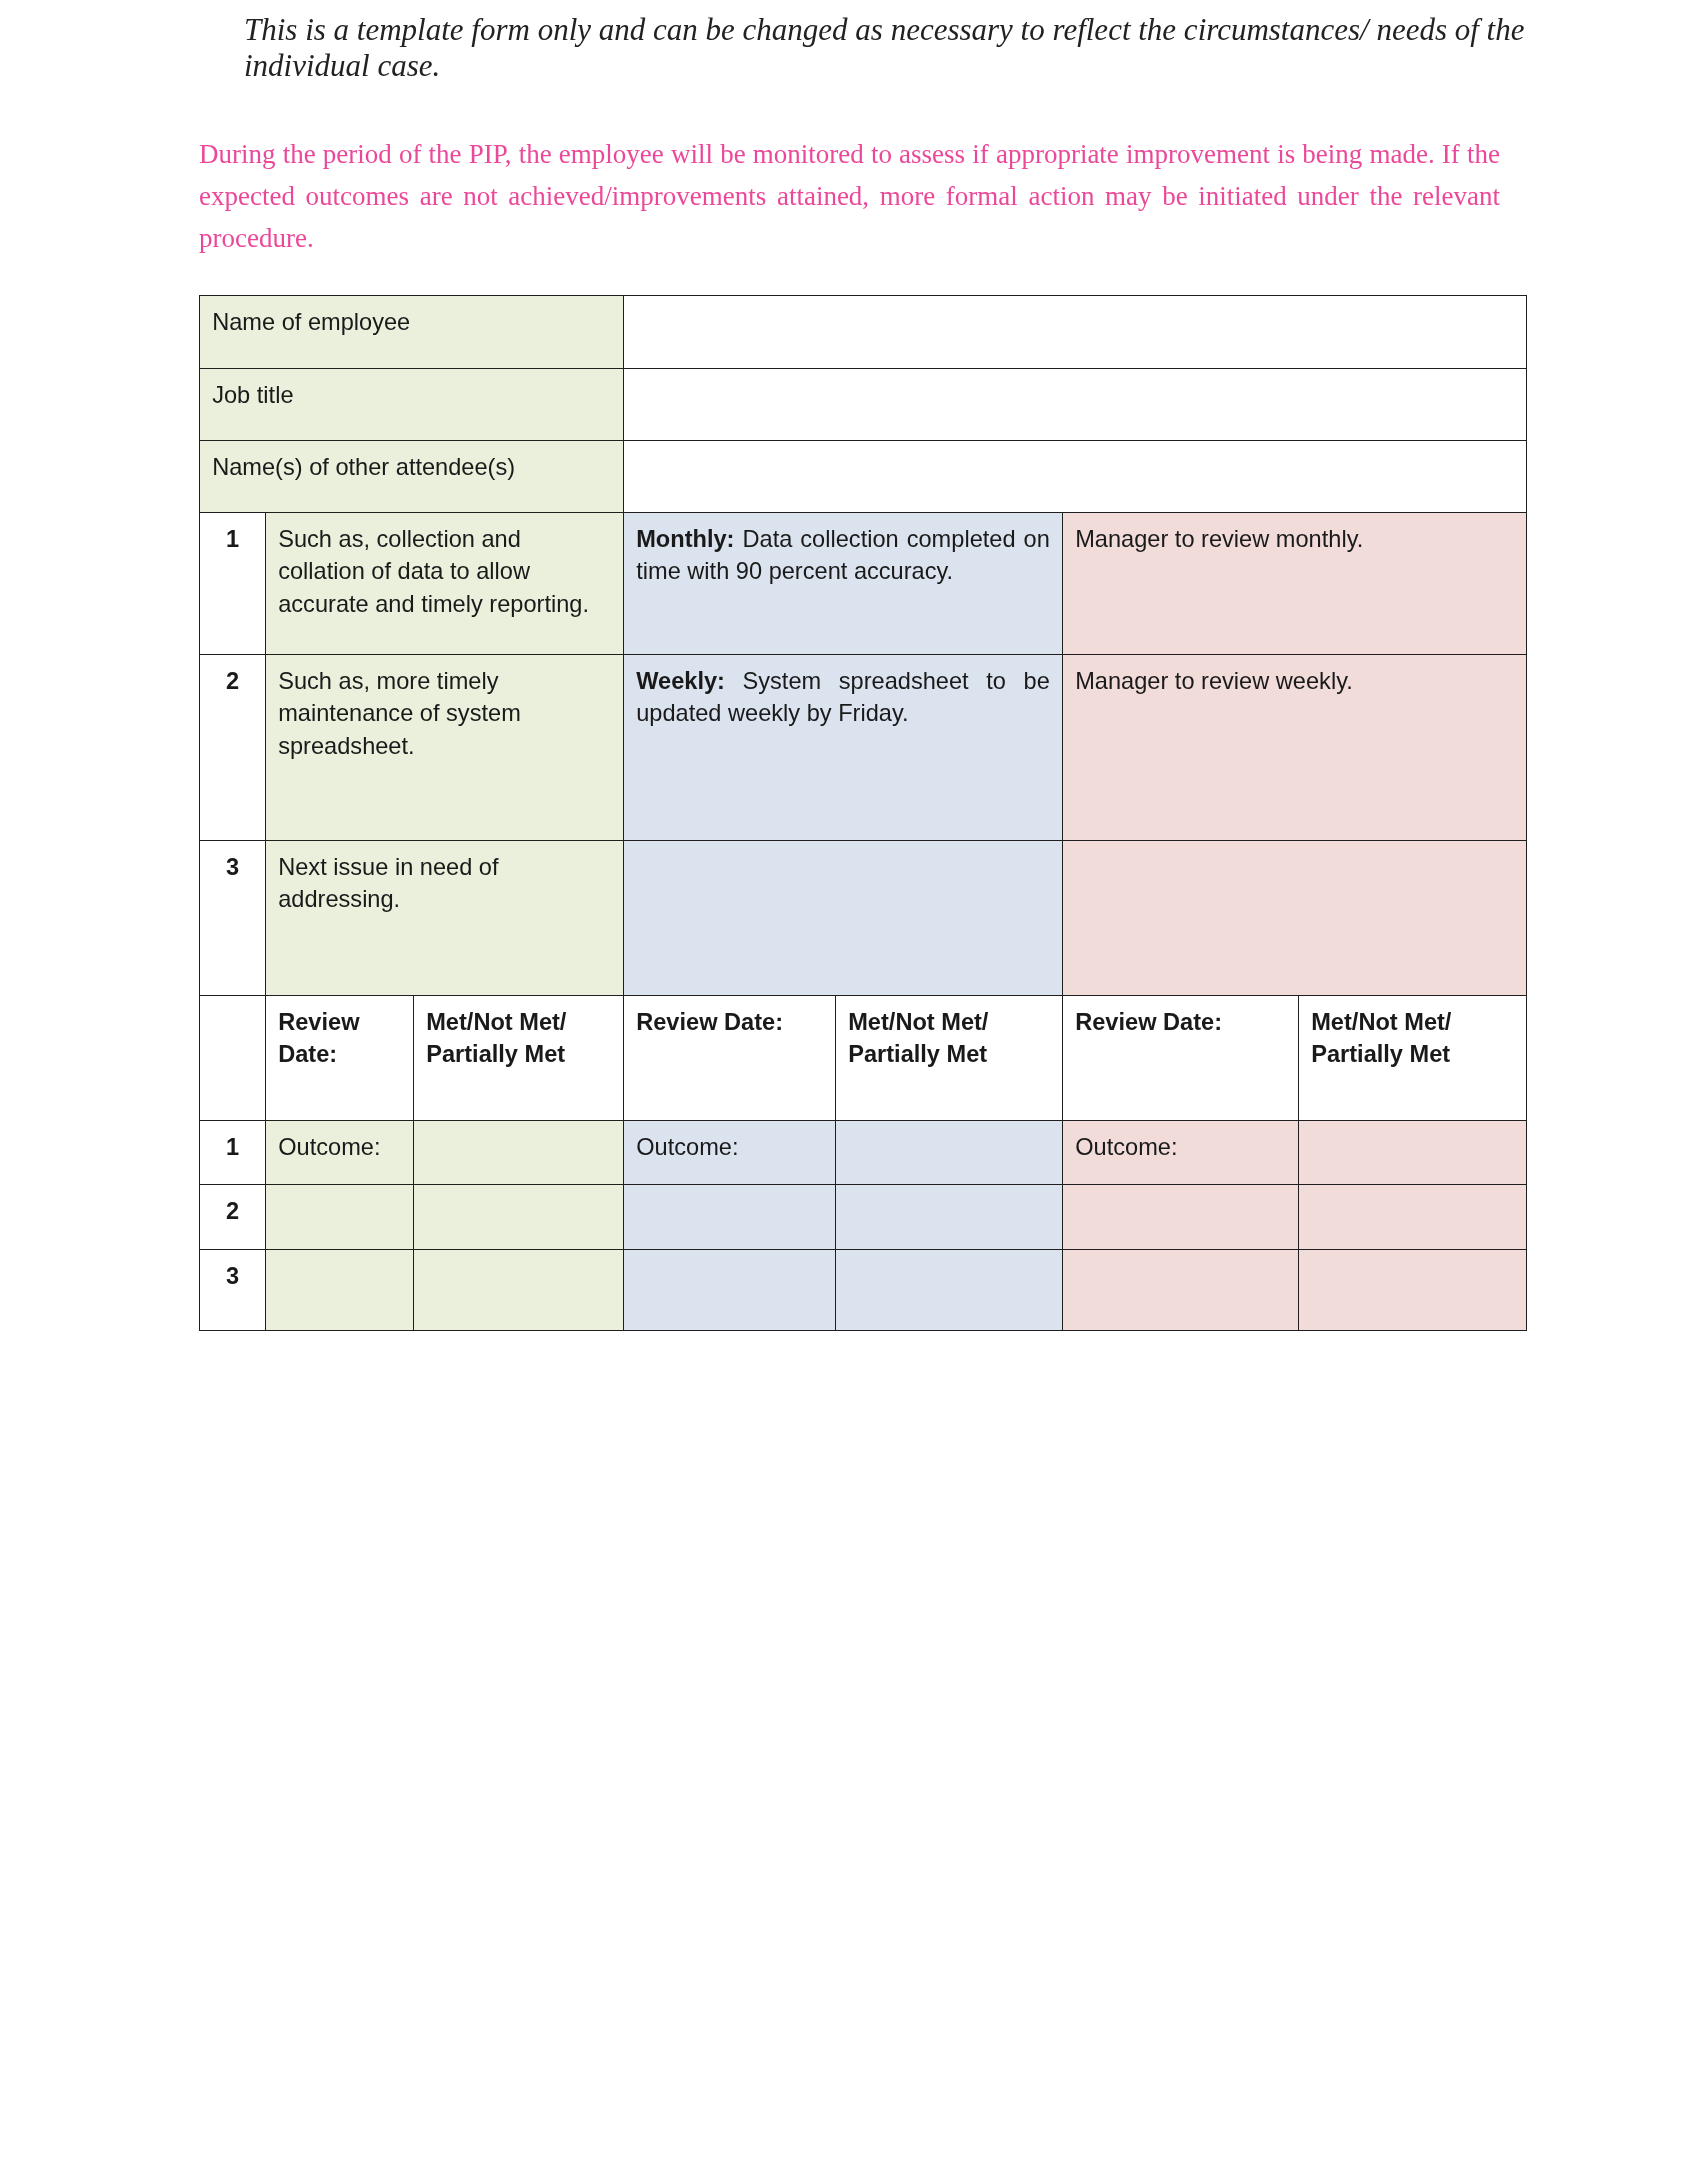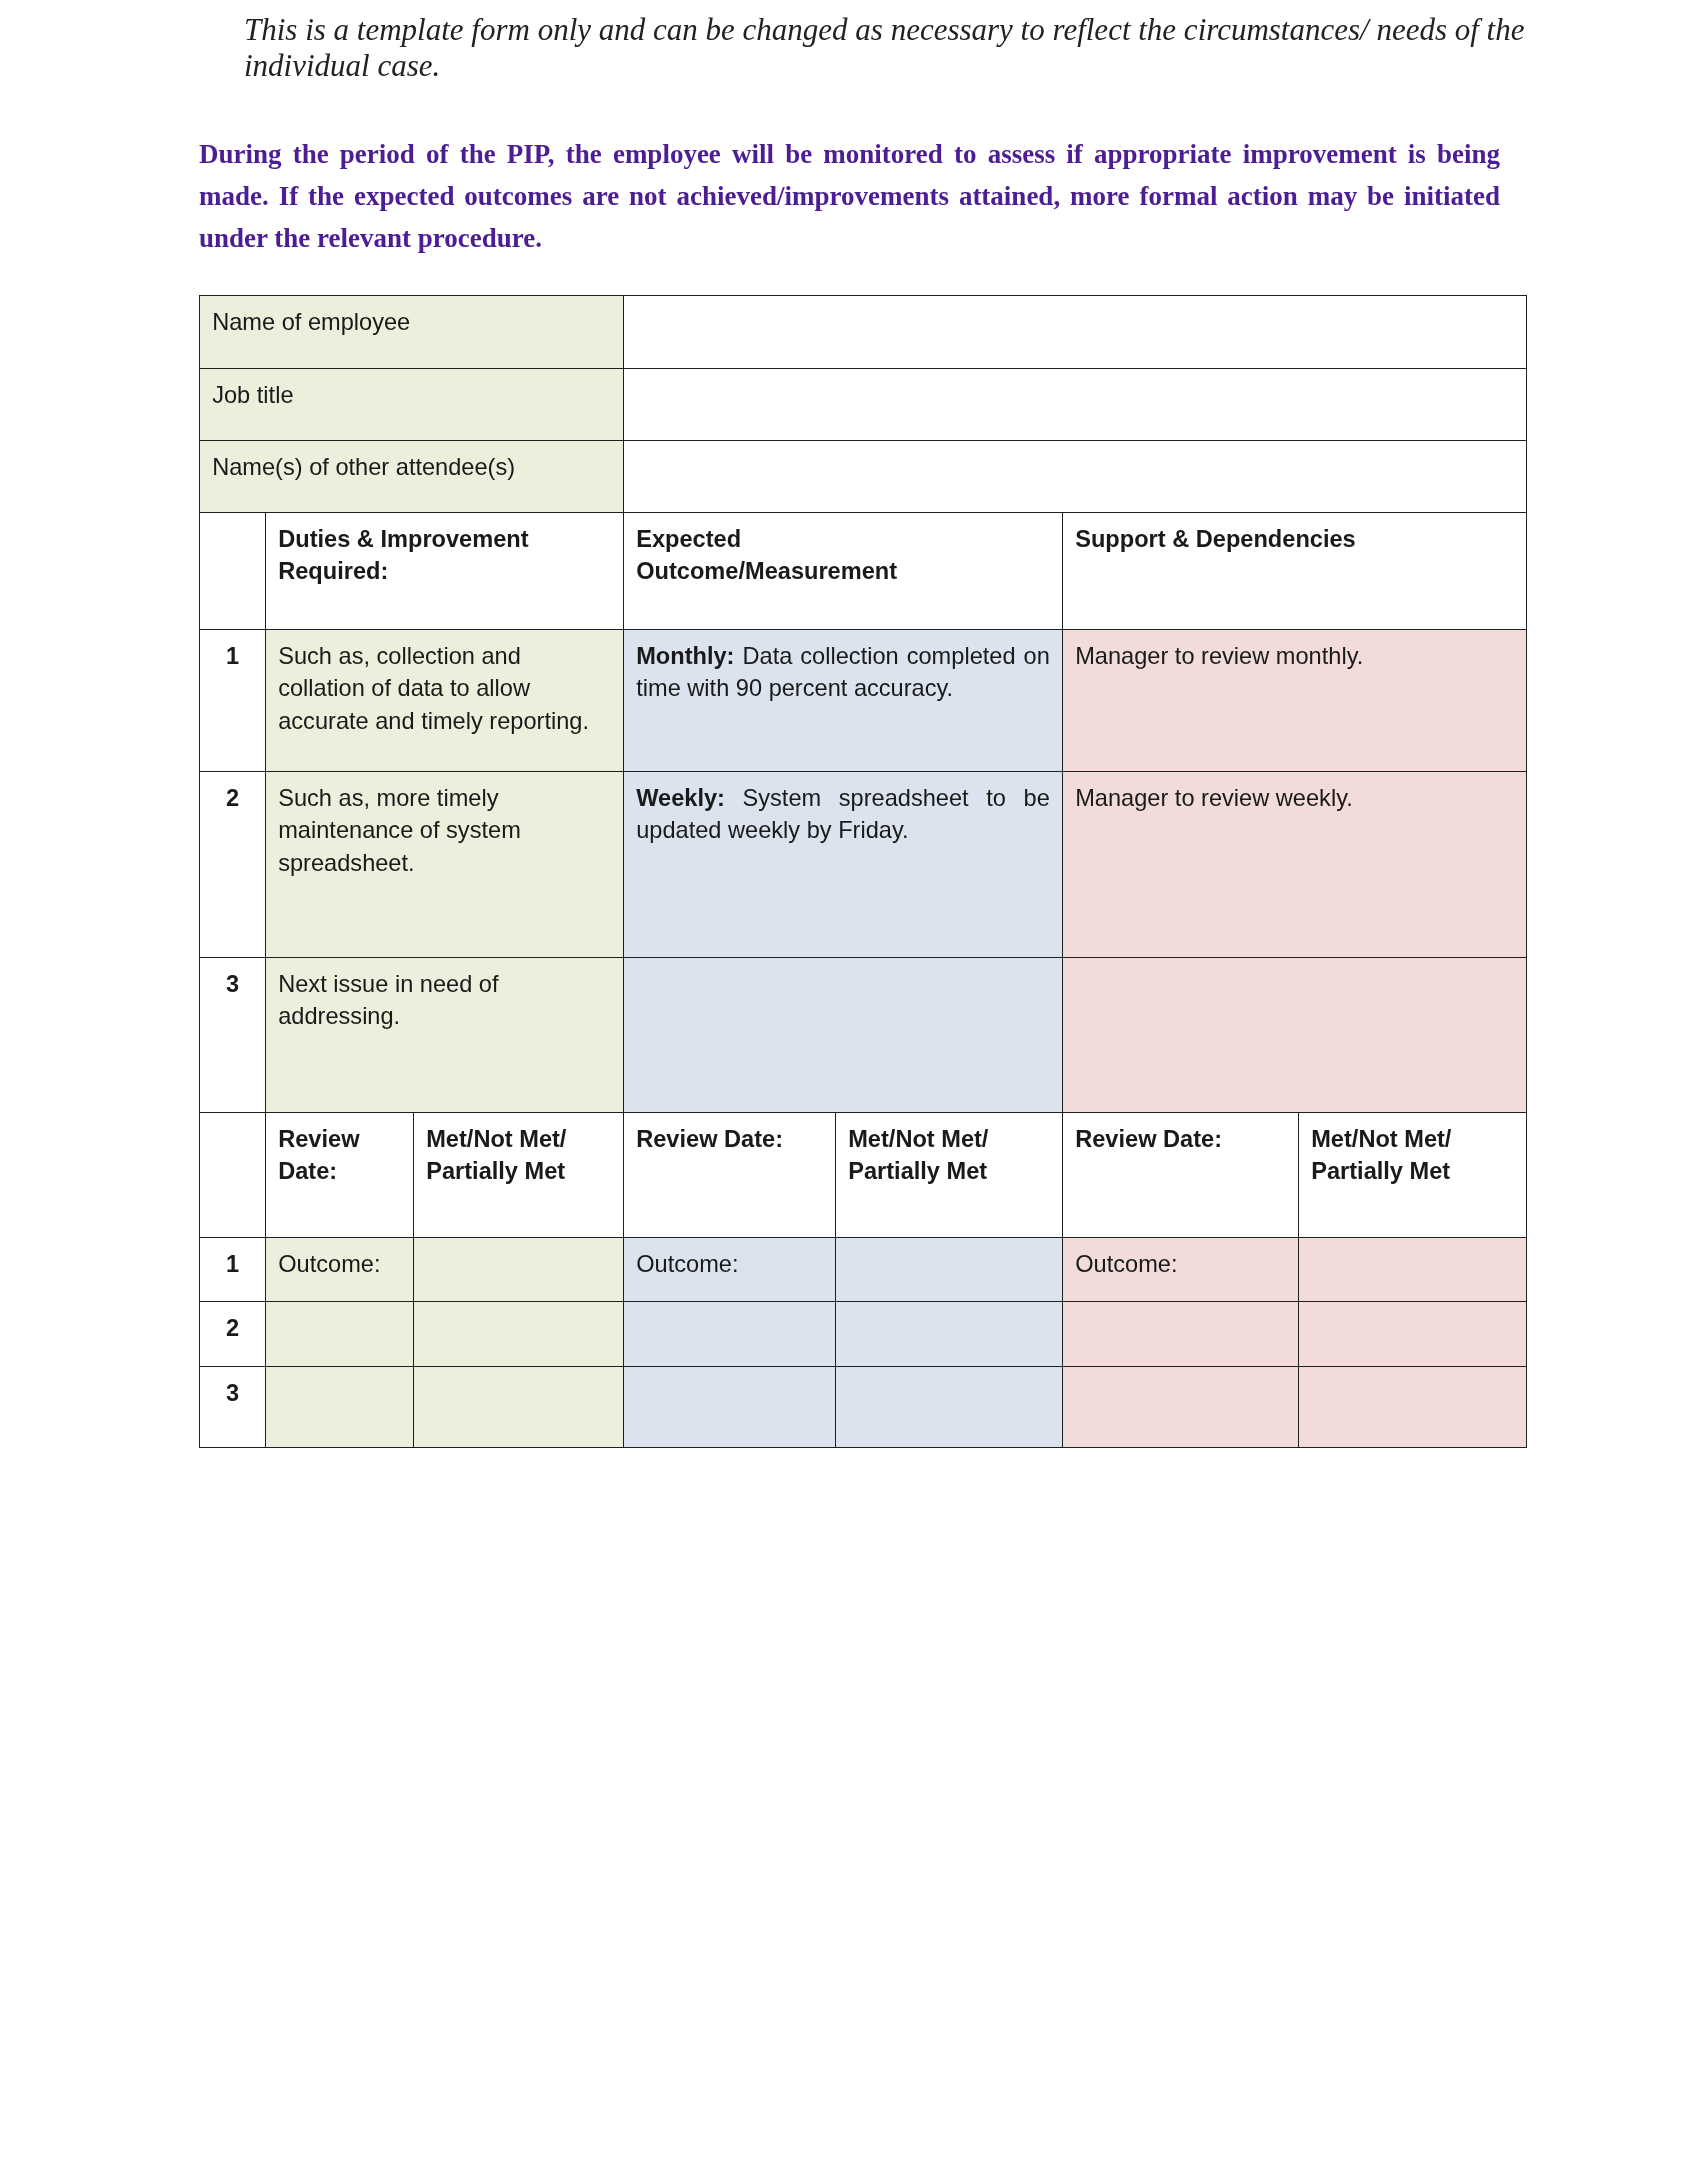--- a/index.html
+++ b/index.html
@@ -33,23 +33,22 @@
     font-size: 31px;
     color: #222222;
     margin-left: 45px;
   }
   .doc-intro {
     margin-top: 49px;
     font-family: "Liberation Serif", serif;
     font-size: 27px;
     line-height: 42px;
     text-align: justify;
-    color: #4c1d95;
+    color: #ec4899;
     width: 1301px;
-    font-weight: bold;
   }
   table.pip {
     margin-top: 36px;
     border-collapse: collapse;
     table-layout: fixed;
     width: 1328px;
   }
   table.pip td {
     border: 1.7px solid #1f1f1f;
     padding: 9.6px 12.2px;
@@ -112,28 +111,20 @@
       </tr>
       <tr style="height:72px">
         <td class="lbl" colspan="3">Job title</td>
         <td class="blank" colspan="4"></td>
       </tr>
       <tr style="height:72px">
         <td class="lbl" colspan="3">Name(s) of other attendee(s)</td>
         <td class="blank" colspan="4"></td>
       </tr>
 
-      <tr style="height:117px">
-        <td class="blank"></td>
-        <td class="hdr" colspan="2">Duties &amp; Improvement
-Required:</td>
-        <td class="hdr" colspan="2">Expected
-Outcome/Measurement</td>
-        <td class="hdr" colspan="2">Support &amp; Dependencies</td>
-      </tr>
 
       <tr style="height:142px">
         <td class="num">1</td>
         <td class="c-green" colspan="2">Such as, collection and collation of data to allow accurate and timely reporting.</td>
         <td class="c-blue" colspan="2"><span class="runin-bold">Monthly:</span><span> Data collection completed on time with 90 percent accuracy.</span></td>
         <td class="c-pink" colspan="2">Manager to review monthly.</td>
       </tr>
 
       <tr style="height:186px">
         <td class="num">2</td>

